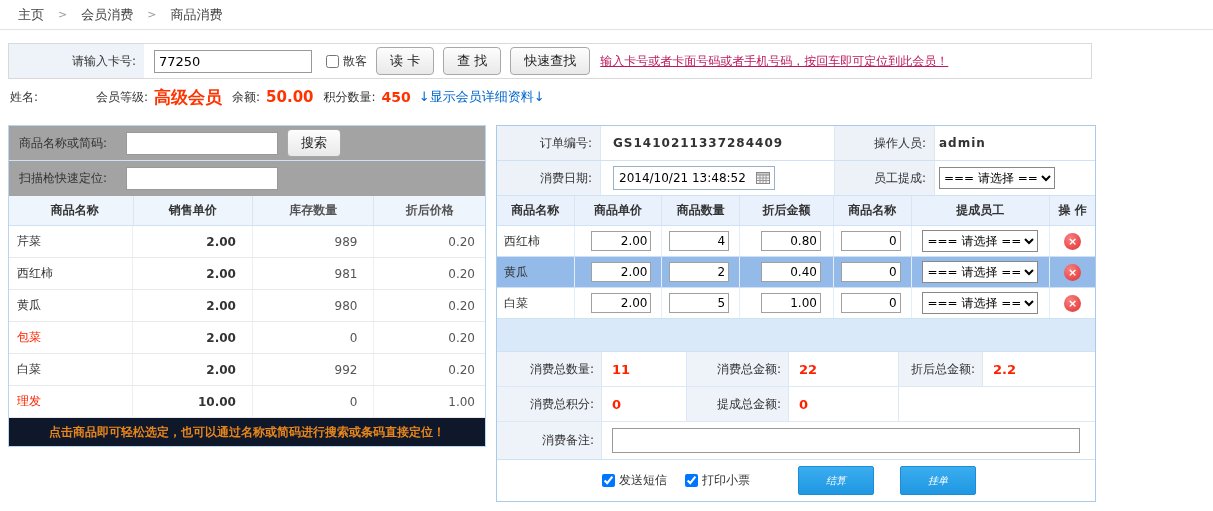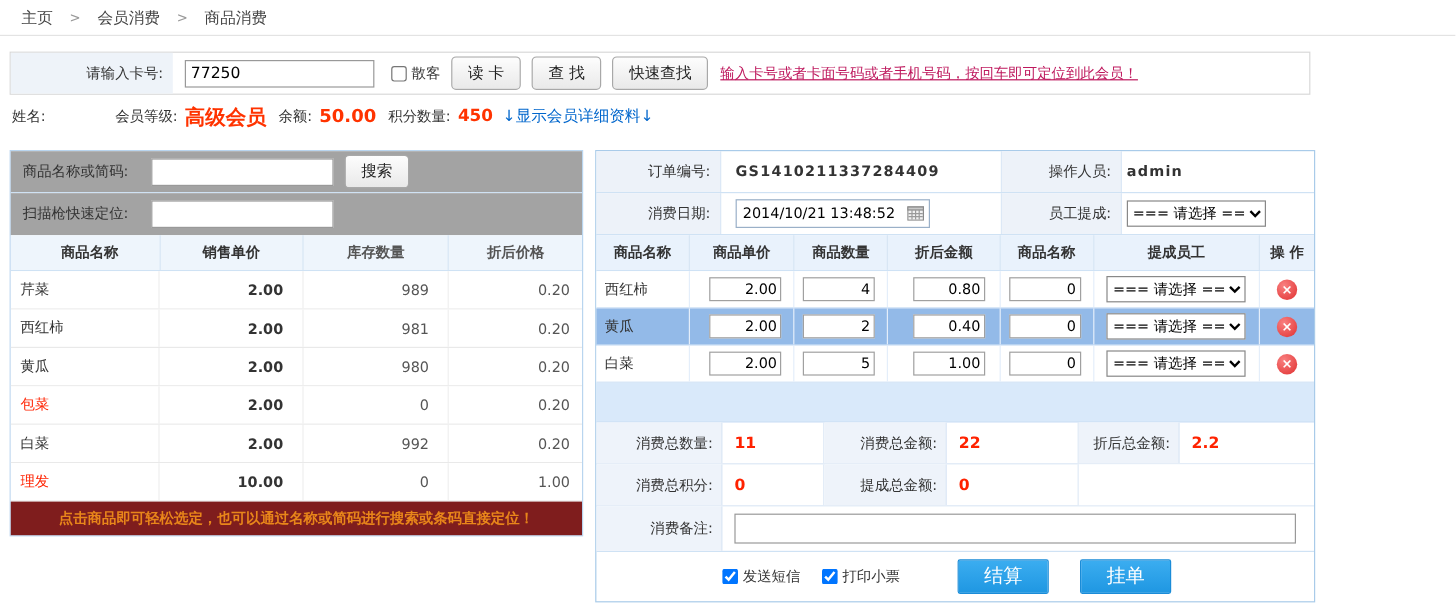--- a/index.html
+++ b/index.html
@@ -51,21 +51,21 @@
     border-right: 1px solid #d8e6f4; }
   .ltable .hrow div:last-child { border-right: none; }
   .ltable .brow { display: flex; height: 32px; border-bottom: 1px solid #e9e9e9; background: #fff; }
   .ltable .brow div { display: flex; align-items: center; border-right: 1px solid #efefef; }
   .ltable .brow div:last-child { border-right: none; }
   .lc-name { width: 125px; padding-left: 8px; }
   .lc-price { width: 120px; justify-content: flex-end; padding-right: 16px; font-weight: bold; }
   .lc-stock { width: 122px; justify-content: flex-end; padding-right: 16px; color: #555; }
   .lc-disc { width: 111px; justify-content: flex-end; padding-right: 10px; color: #555; }
   .brow.oos .lc-name { color: #ff2200; }
-  .l-footer { height: 28px; background: #7f1d1d; color: #e8861a; display: flex;
+  .l-footer { height: 28px; background: #0f172a; color: #e8861a; display: flex;
     align-items: center; justify-content: center; font-weight: bold; }
 
   
   .right-panel { width: 600px; border: 1px solid #a9cbe9; background: #fff; }
   .info-row { display: flex; height: 35px; border-bottom: 1px solid #cfe2f4; }
   .info-row .i-label { background: #edf2f9; display: flex; align-items: center;
     justify-content: flex-end; padding-right: 8px; border-right: 1px solid #dce8f6; }
   .il-1 { width: 104px; } .iv-1 { width: 234px; display: flex; align-items: center; padding-left: 12px; border-right: 1px solid #dce8f6; }
   .il-2 { width: 100px; } .iv-2 { flex: 1; display: flex; align-items: center; padding-left: 4px; }
   .mono-bold { font-weight: bold; letter-spacing: 1px; }
@@ -110,22 +110,22 @@
 
   .remark-row { display: flex; align-items: center; height: 38px; border-bottom: 1px solid #cfe2f4; }
   .remark-row .r-label { width: 105px; height: 100%; background: #eef3fa; display: flex;
     align-items: center; justify-content: flex-end; padding-right: 7px; border-right: 1px solid #dce8f6; }
   .remark-row input { width: 468px; height: 25px; margin-left: 10px; border: 1px solid #999; padding: 0 4px; font-family: inherit; }
 
   .actions-row { height: 41px; display: flex; align-items: center; padding-left: 105px; }
   .actions-row .chk-wrap { margin-left: 0; }
   .actions-row .chk-wrap + .chk-wrap { margin-left: 18px; }
   .blue-btn { width: 76px; height: 29px; border: 1px solid #1a8cd8; border-radius: 2px;
-    background: linear-gradient(#3badf0, #1f97e2); color: #fff; font-size: 16px;
-    font-family: inherit; cursor: pointer; }
+    background: linear-gradient(#3badf0, #1f97e2); color: #fff; font-size: 10px;
+    font-family: inherit; cursor: pointer; font-style: italic; }
   .btn-settle { margin-left: 48px; }
   .btn-hold { margin-left: 26px; }
 </style>
 </head>
 <body>
 
 <div class="breadcrumb">
   <span>主页</span>
   <span class="sep">&gt;</span>
   <span>会员消费</span>

